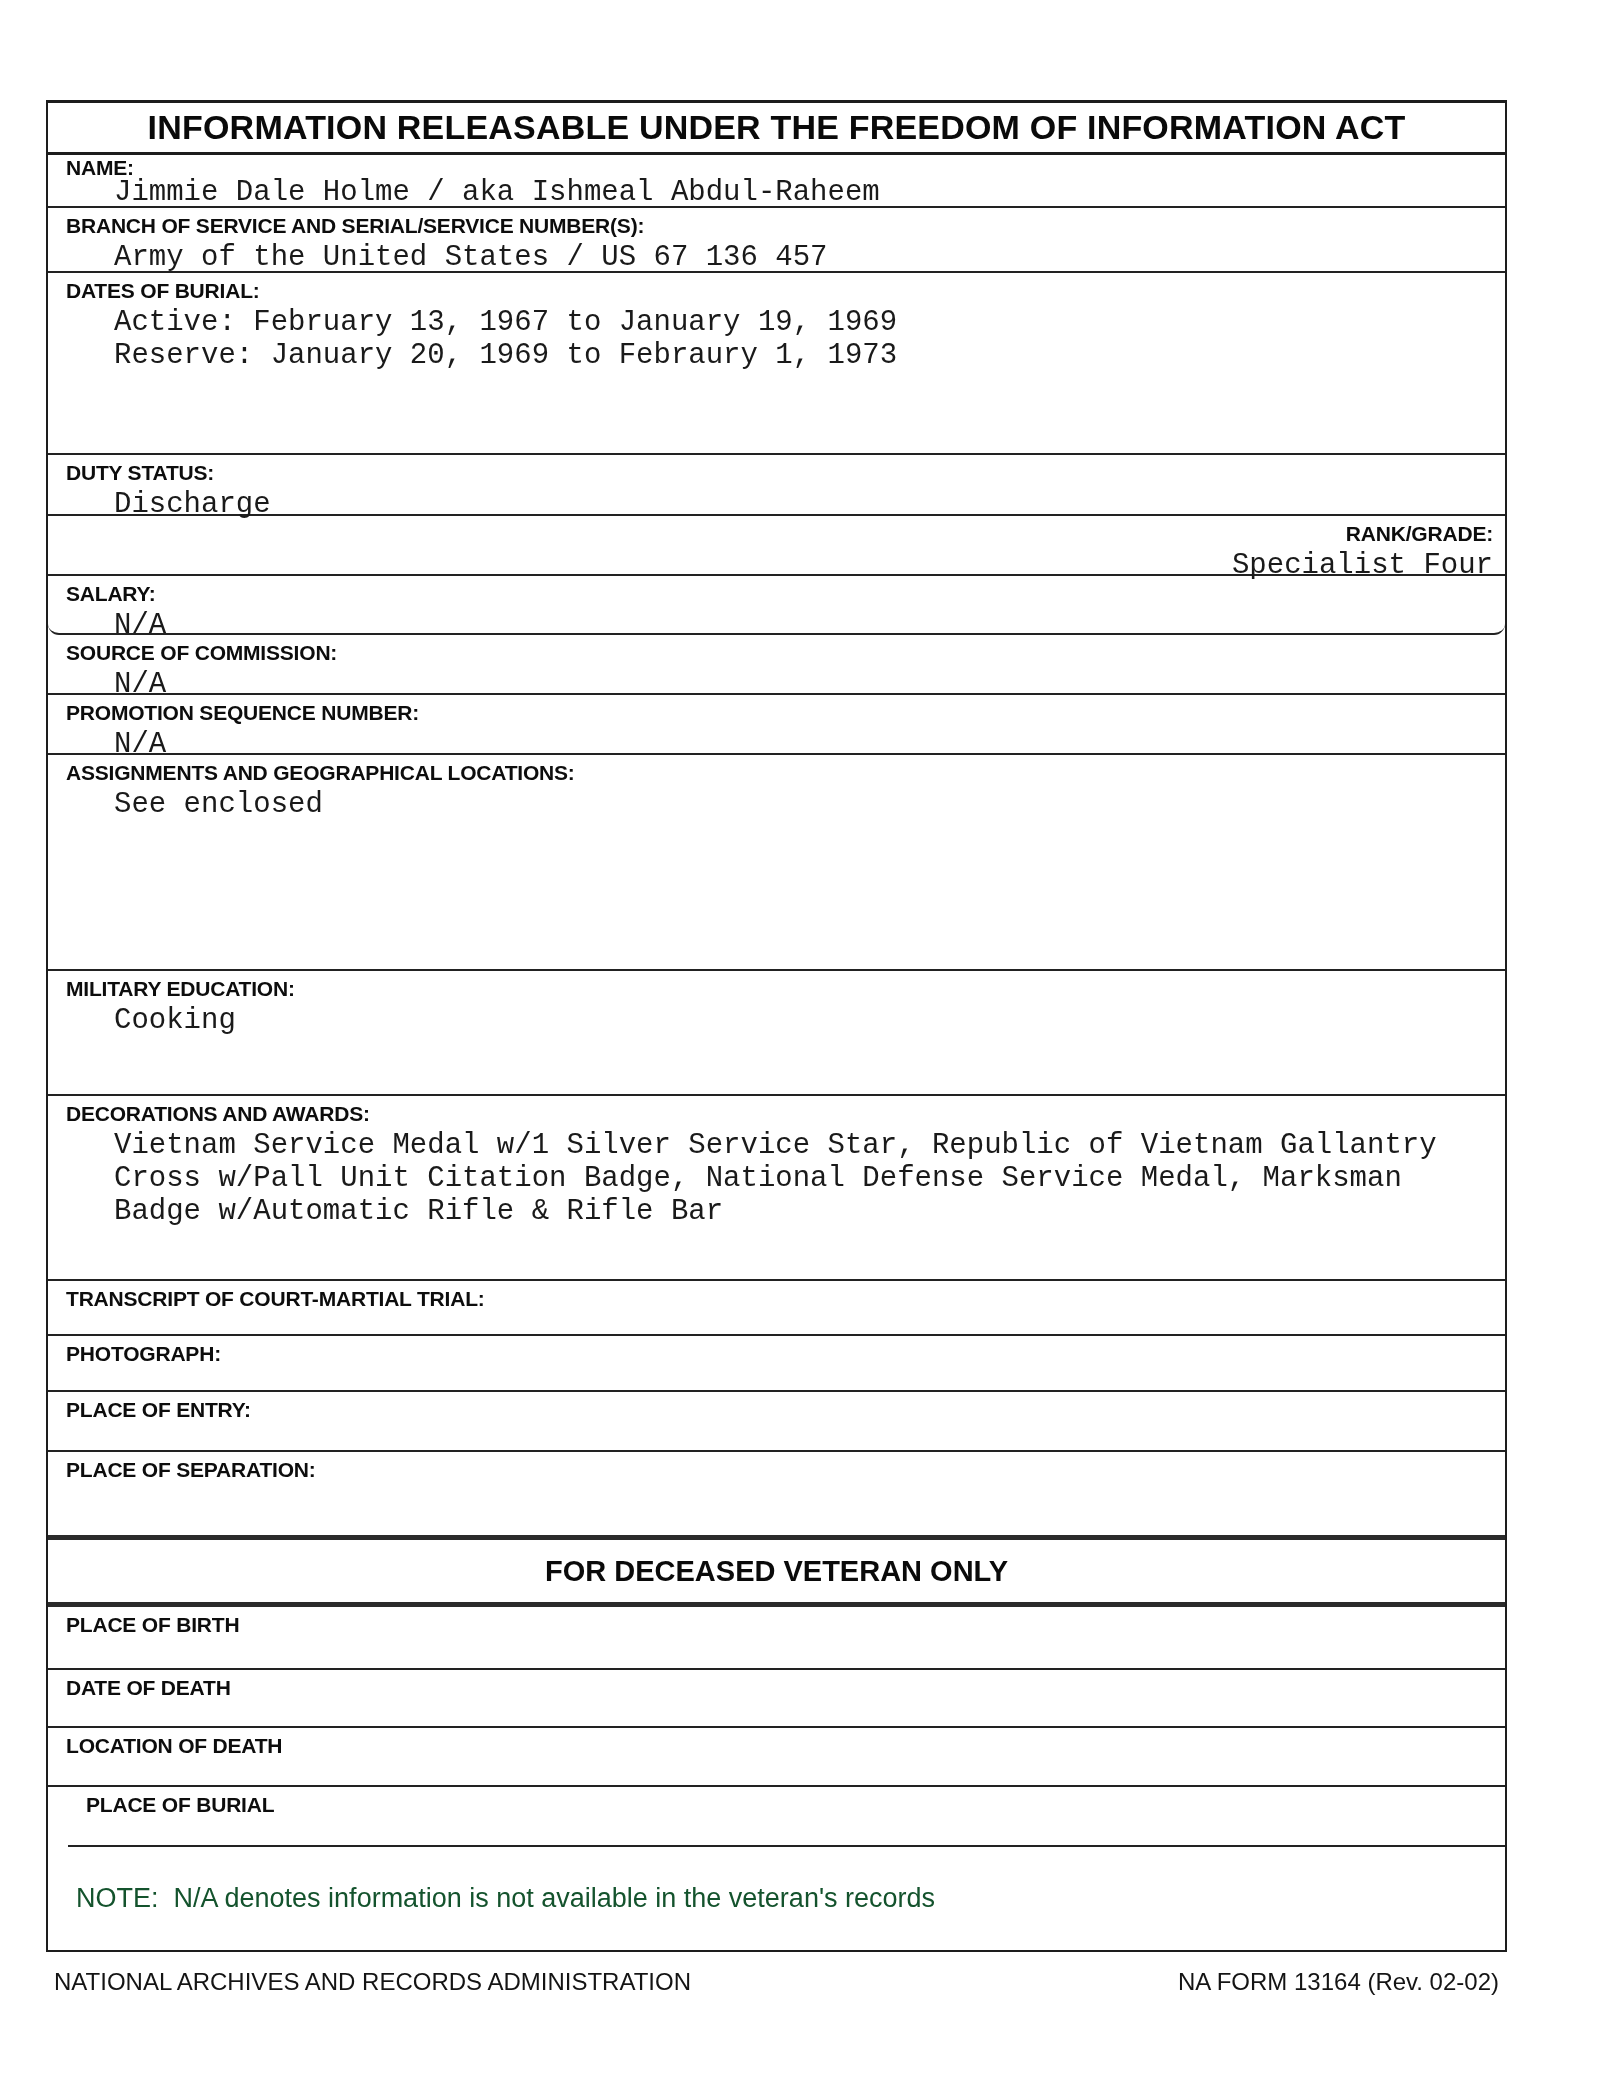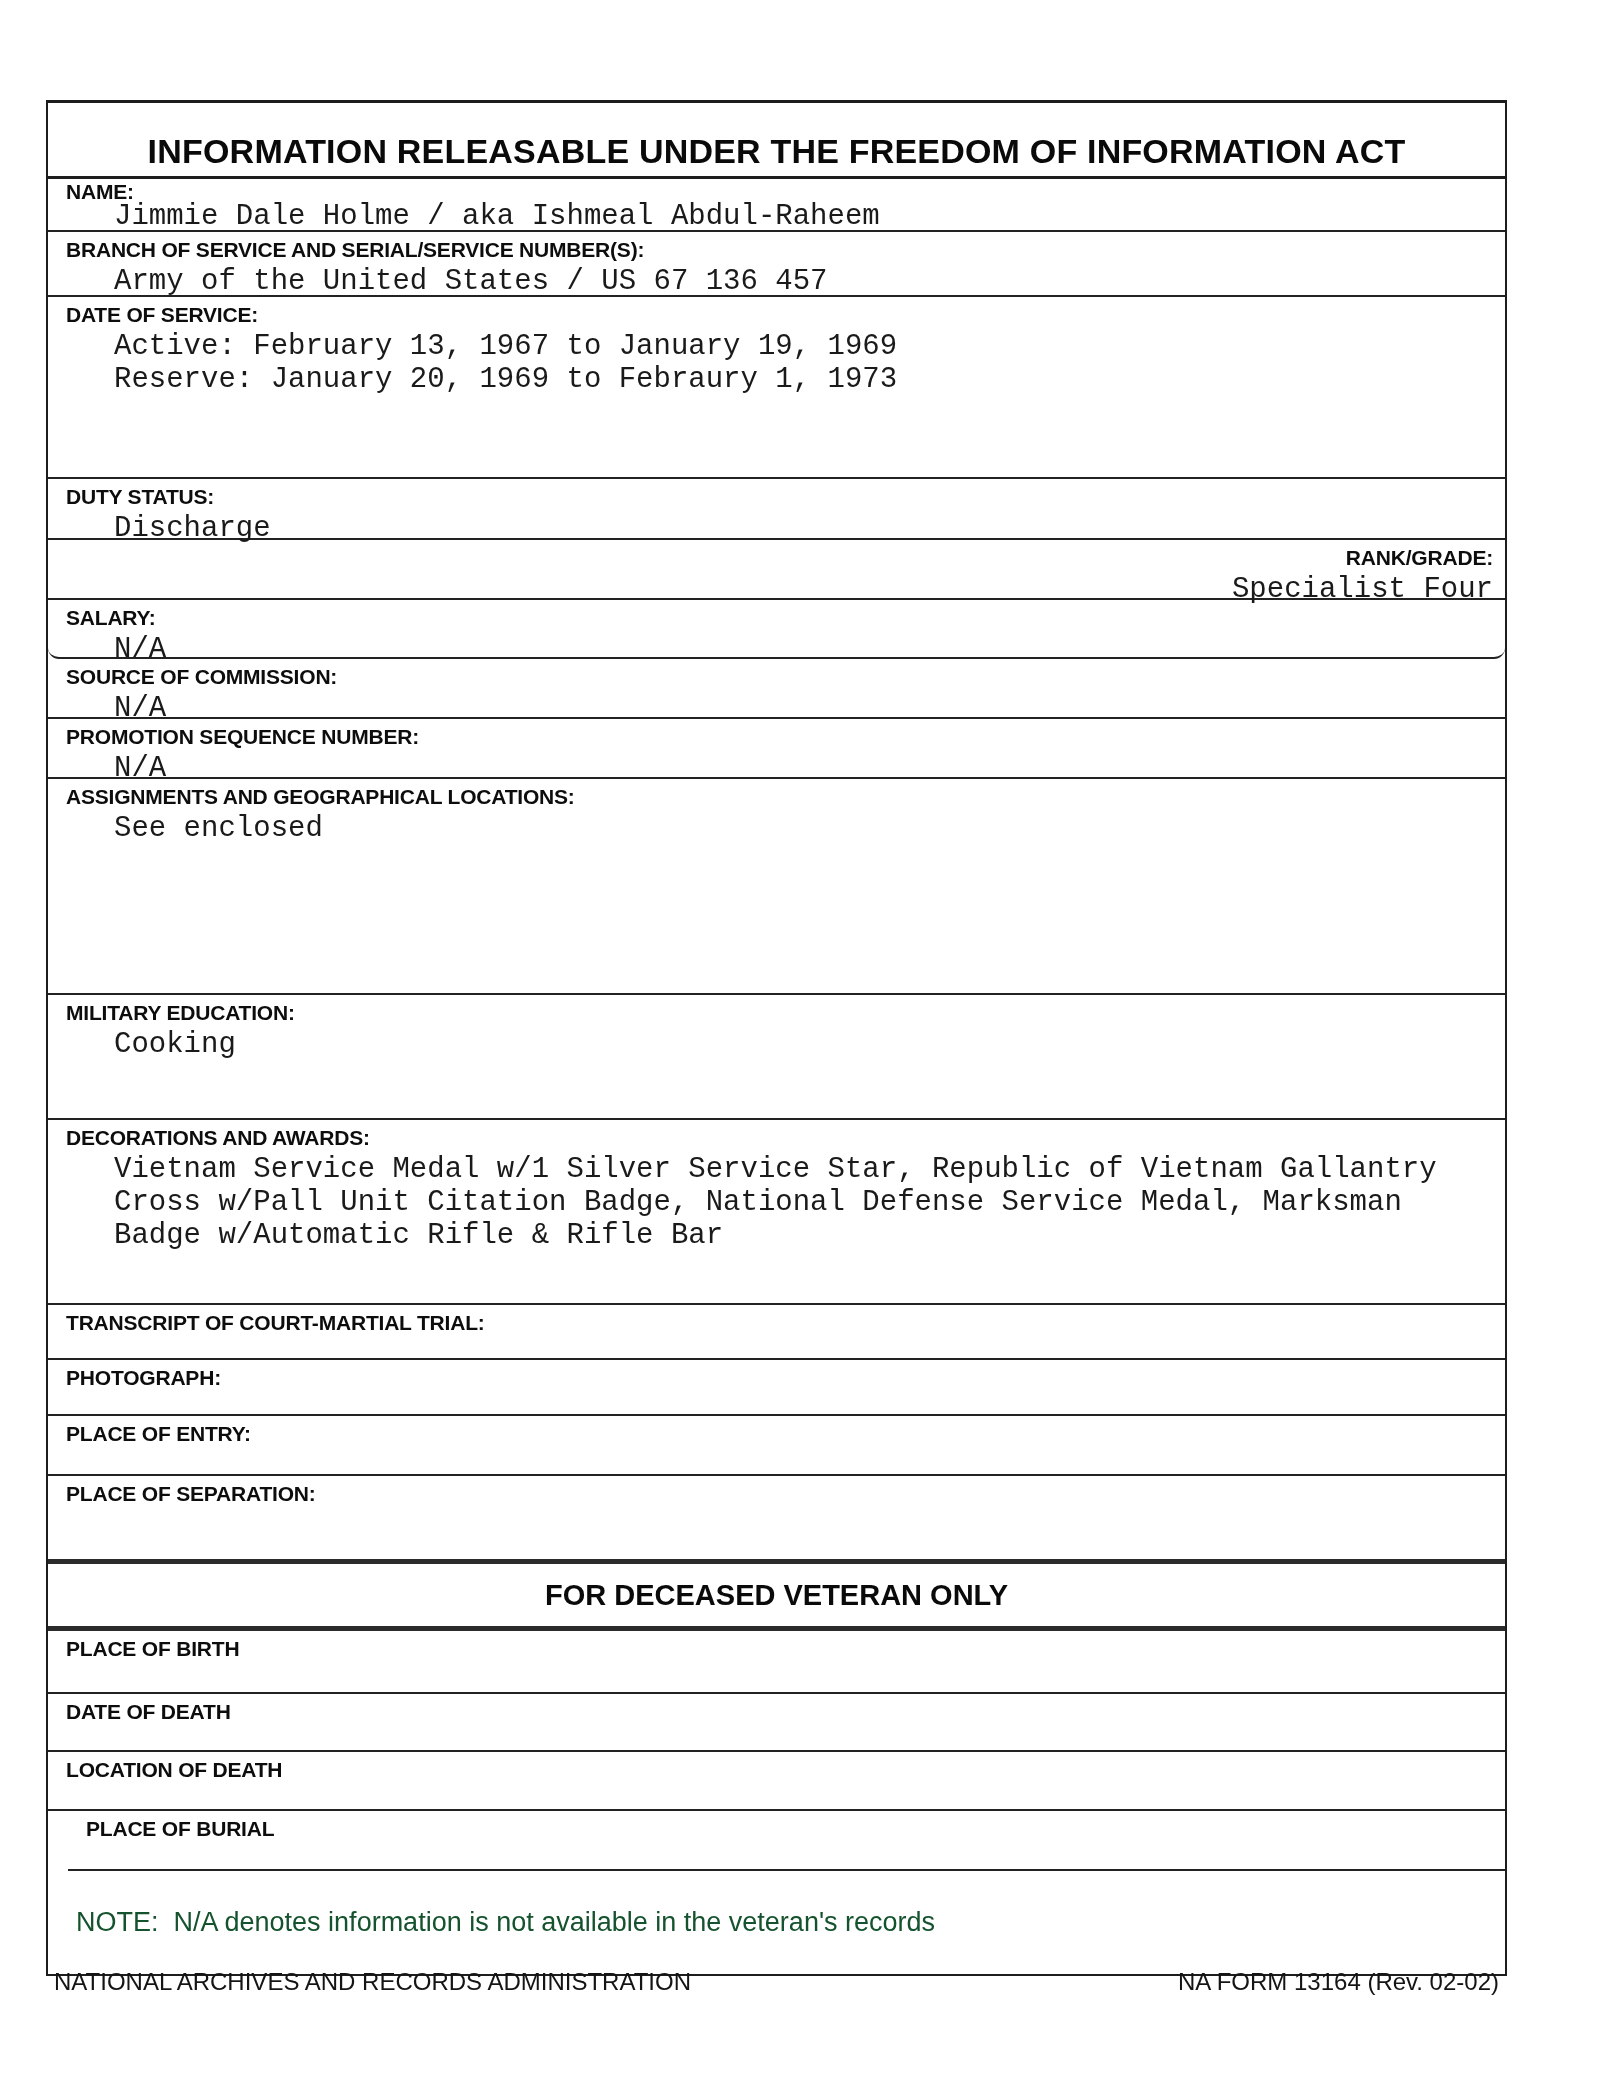--- a/index.html
+++ b/index.html
@@ -31,21 +31,20 @@
     overflow: visible;
   }
   .row:last-child { border-bottom: none; }
   .title-row {
     height: 52px;
     border-bottom: 3px solid #1d1d1d;
     display: flex;
     align-items: center;
     justify-content: center;
     padding: 0;
-    margin-top: 24px;
   }
   .form-title {
     font-size: 34px;
     font-weight: bold;
     letter-spacing: 0.2px;
     white-space: nowrap;
     color: #0a0a0a;
   }
   .flabel {
     font-size: 21px;
@@ -140,21 +139,21 @@
     <div class="flabel">NAME:</div>
     <div class="fvalue">Jimmie Dale Holme / aka Ishmeal Abdul-Raheem</div>
   </div>
 
   <div class="row h-branch">
     <div class="flabel">BRANCH OF SERVICE AND SERIAL/SERVICE NUMBER(S):</div>
     <div class="fvalue">Army of the United States / US 67 136 457</div>
   </div>
 
   <div class="row h-dates">
-    <div class="flabel">DATE OF SERVICE:</div>
+    <div class="flabel">DATES OF BURIAL:</div>
     <div class="fvalue">Active: February 13, 1967 to January 19, 1969
 Reserve: January 20, 1969 to Febraury 1, 1973</div>
   </div>
 
   <div class="row h-duty">
     <div class="flabel">DUTY STATUS:</div>
     <div class="fvalue">Discharge</div>
   </div>
 
   <div class="row h-rank">

